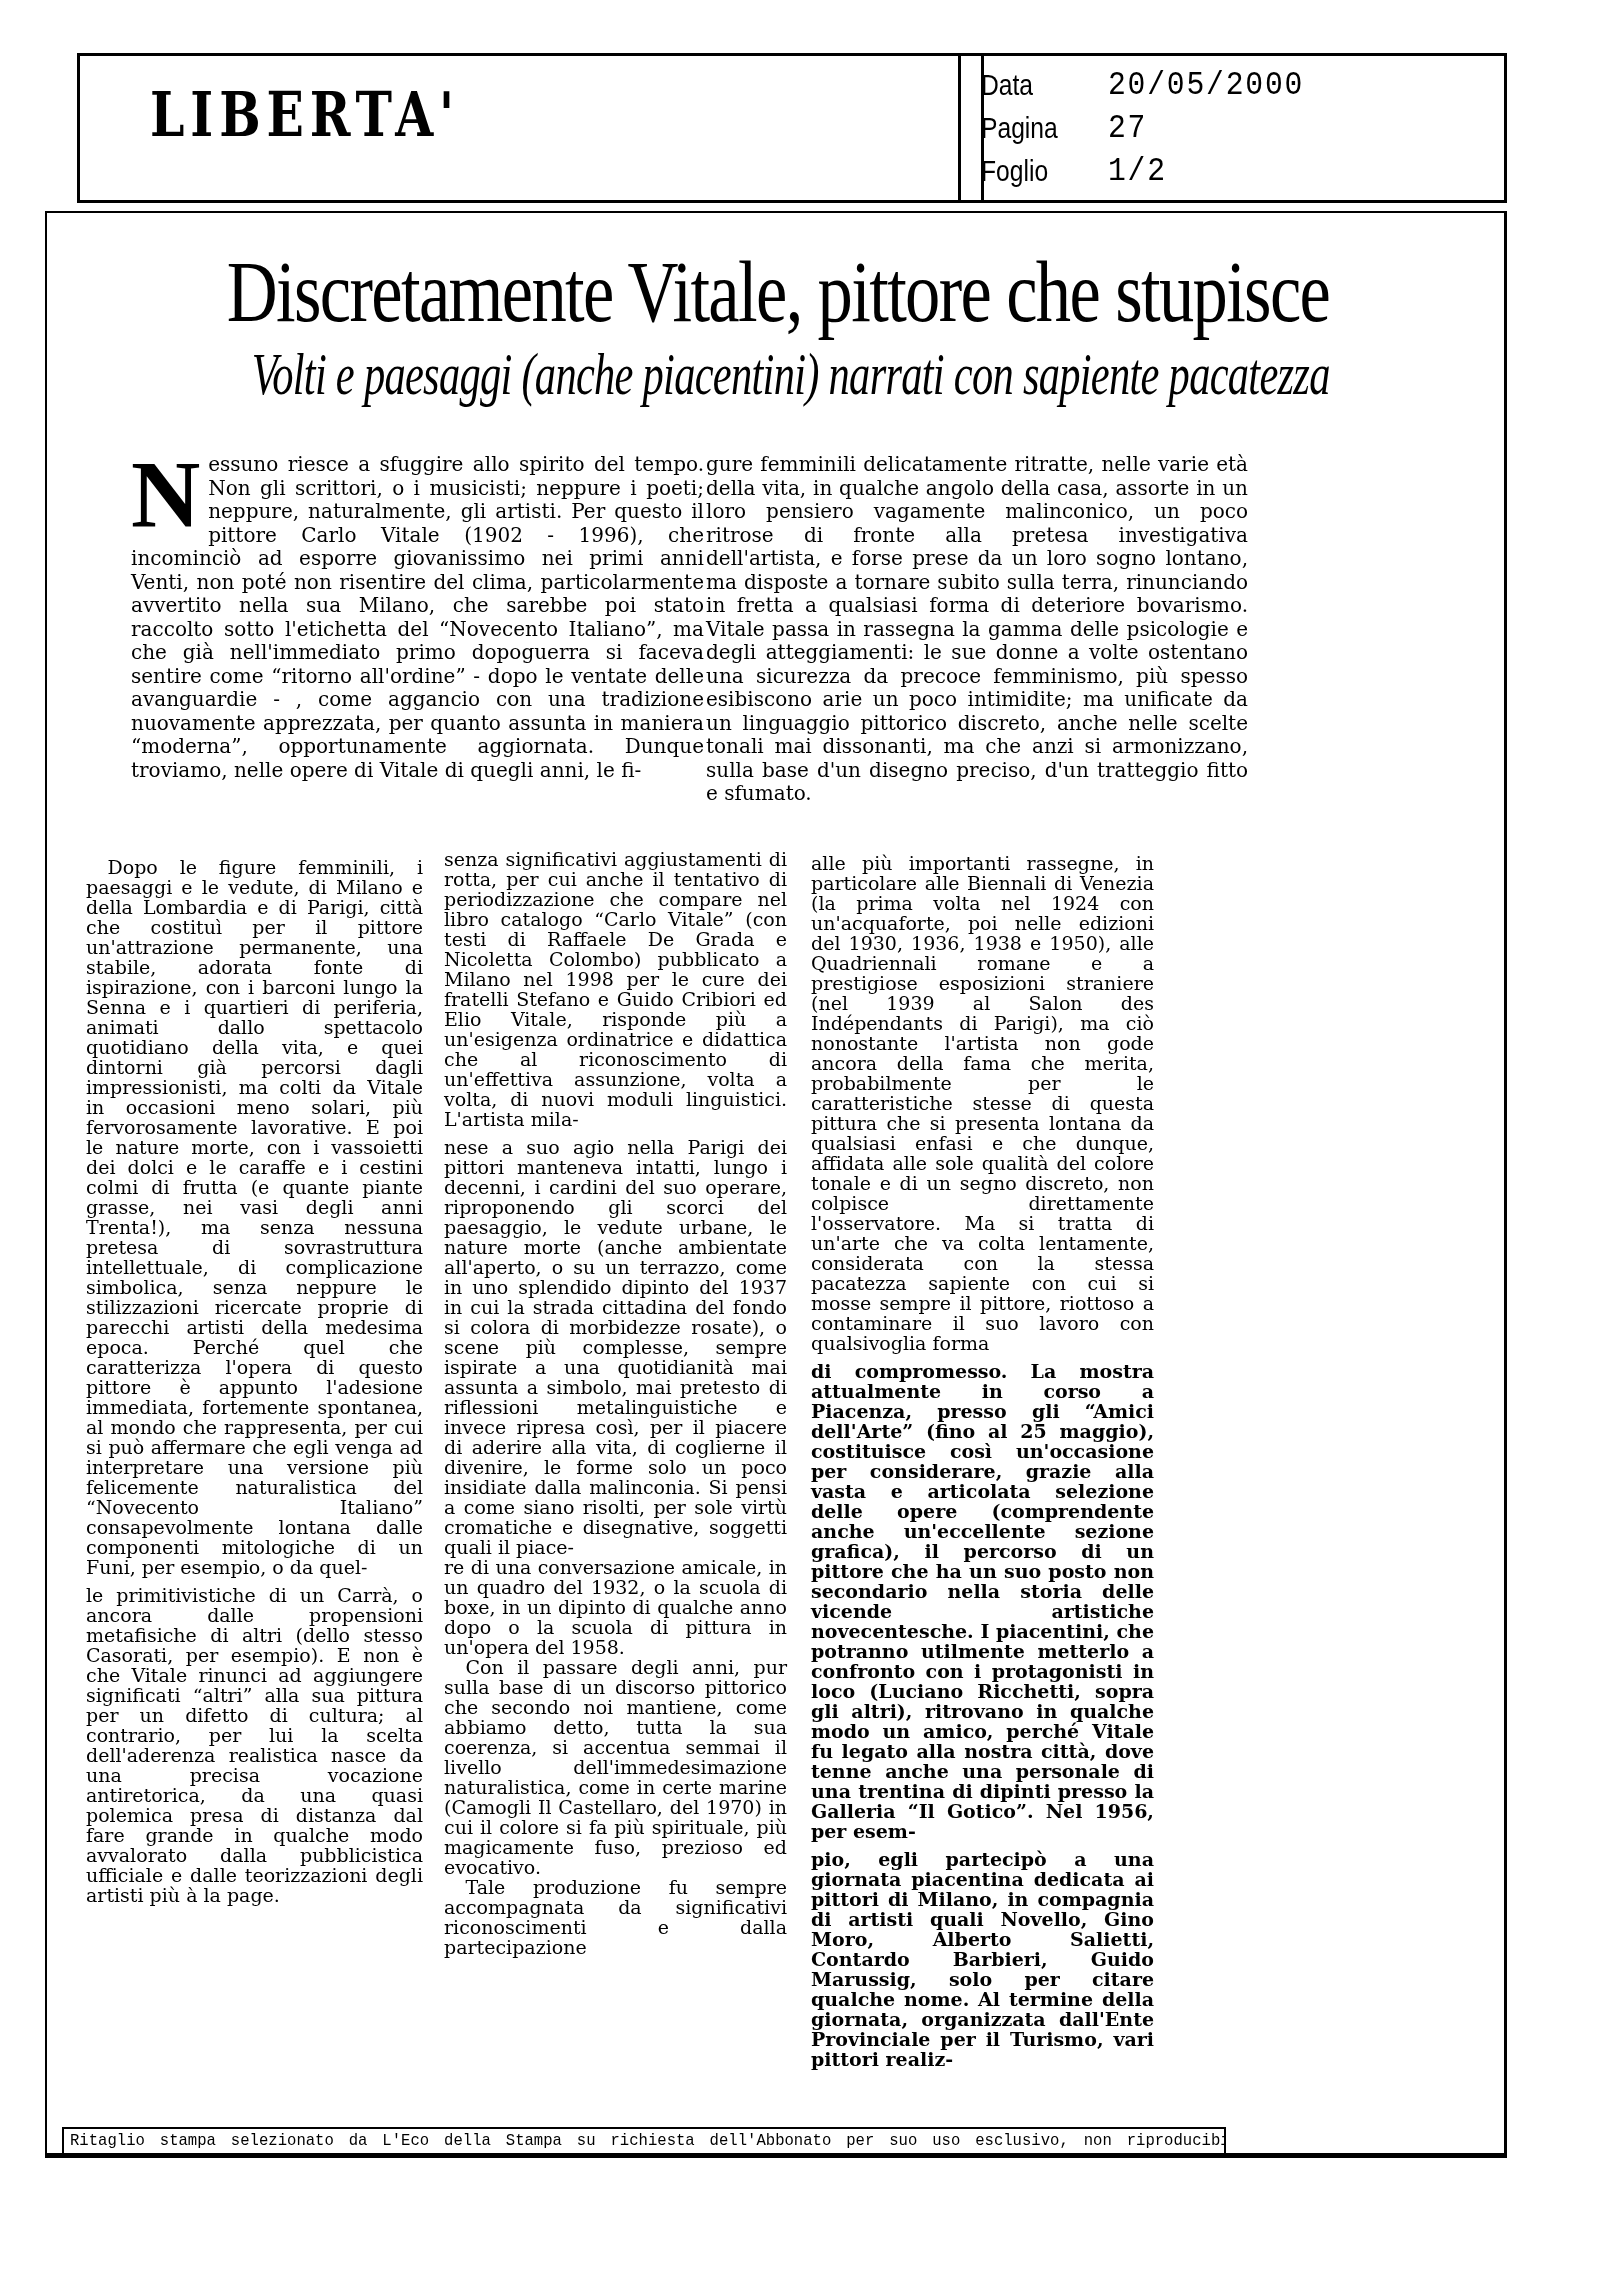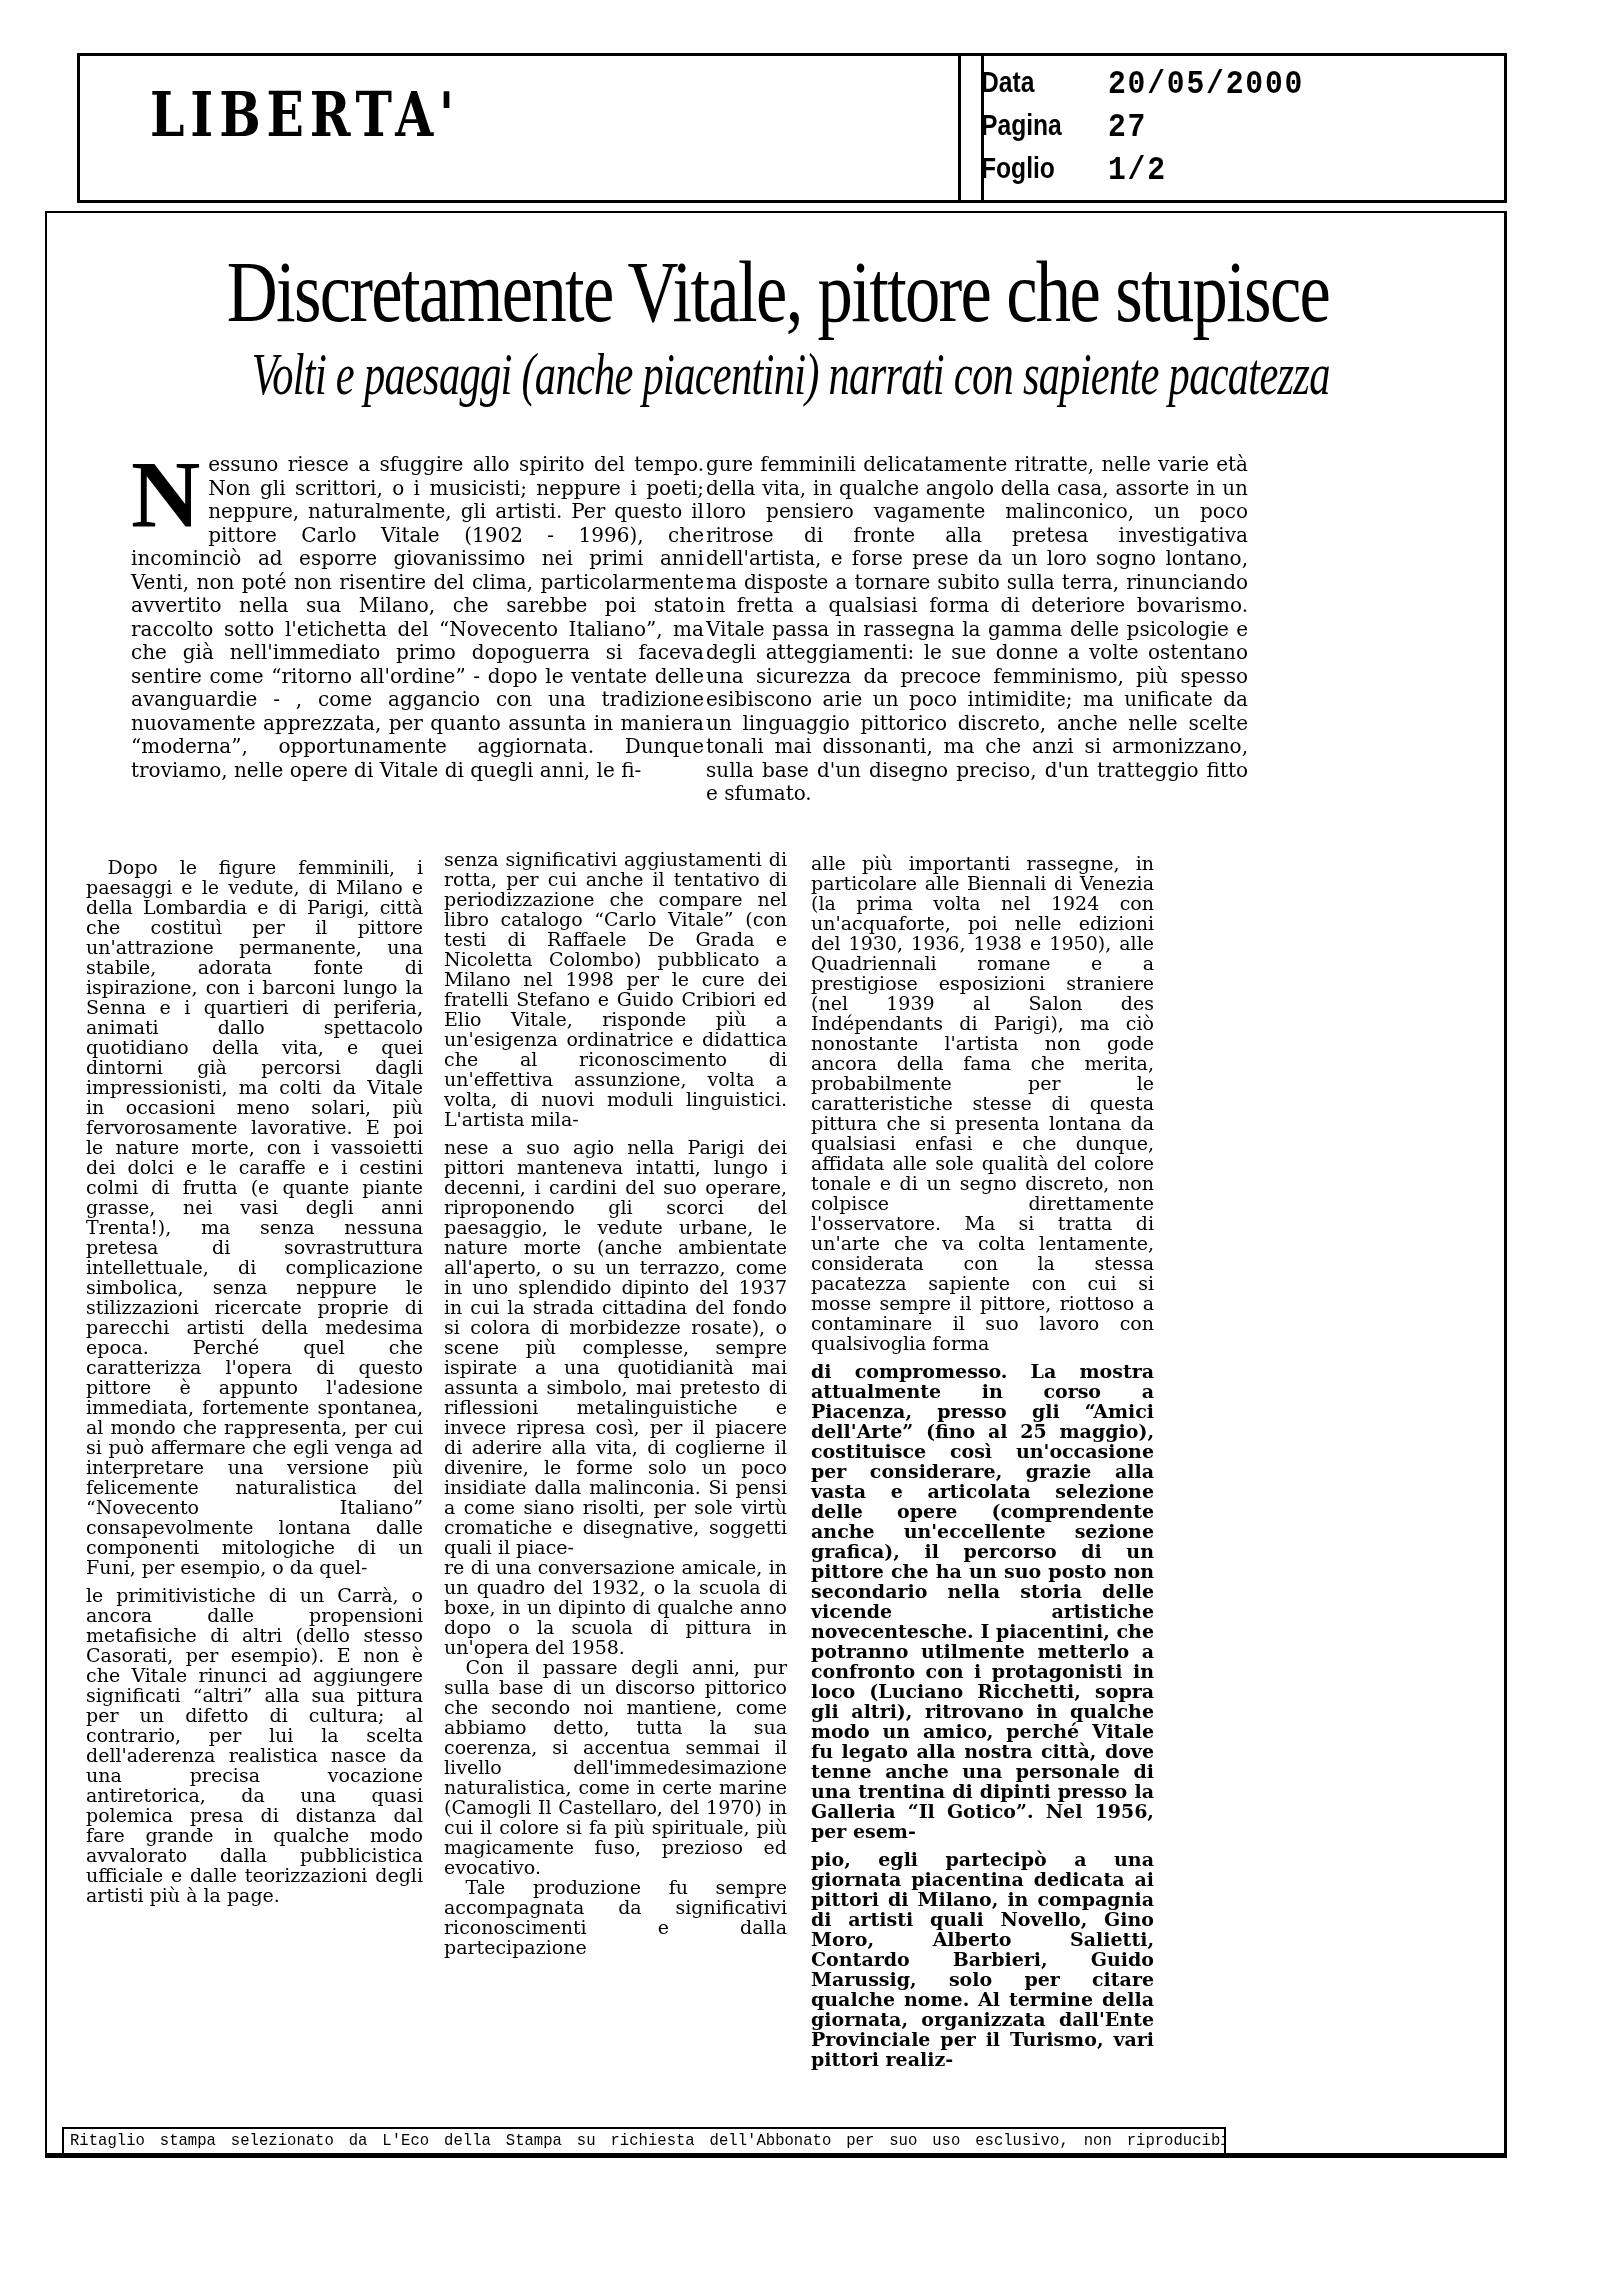--- a/index.html
+++ b/index.html
@@ -1,21 +1,21 @@
 <!DOCTYPE html>
 <html><head>
 <meta charset="utf-8">
 <style>
   html, body { margin: 0; padding: 0; background: #ffffff; }
   body { width: 1623px; height: 2272px; position: relative; overflow: hidden; color: #000; }
 
   #header-masthead { position: absolute; left: 45px; top: 53px; width: 907px; height: 150px; border: 3.9px solid #000; box-sizing: border-box; margin-left: 32px; }
   #masthead-logo { position: absolute; left: 70px; top: 21.5px; font-family: "DejaVu Serif", serif; font-weight: bold; font-size: 49px; letter-spacing: 5.9px; transform: scaleY(1.25); transform-origin: top left; }
   #header-meta { position: absolute; left: 958px; top: 53px; width: 549px; height: 150px; border: 3.9px solid #000; box-sizing: border-box; }
-  .meta-row { position: absolute; left: 19.5px; height: 39px; display: flex; align-items: flex-start; font-weight: bold; }
+  .meta-row { position: absolute; left: 19.5px; height: 39px; display: flex; align-items: center; }
   .meta-label { width: 127px; font-family: "Liberation Sans", sans-serif; font-size: 29px; transform: scaleX(0.85); transform-origin: left center; }
   .meta-value { font-family: "Liberation Mono", monospace; font-size: 33px; letter-spacing: 2px; transform: scaleX(0.9); transform-origin: left center; }
 
   #article-frame { position: absolute; left: 45px; top: 211px; width: 1462px; height: 1947px; border-left: 2.9px solid #000; border-right: 3.9px solid #000; border-top: 2.9px solid #000; border-bottom: 5.9px solid #000; box-sizing: border-box; }
   #headline { position: absolute; left: 0; width: 1462px; top: 29px; text-align: center; font-family: "Liberation Serif", serif; font-size: 86px; letter-spacing: -2px; transform: scaleX(0.82); transform-origin: center top; white-space: nowrap; }
   #subheadline { position: absolute; left: 0; width: 1462px; top: 127px; text-align: center; font-family: "Liberation Serif", serif; font-style: italic; font-size: 59px; letter-spacing: -1px; transform: scaleX(0.72); transform-origin: center top; white-space: nowrap; }
 
   .col { position: absolute; font-family: "DejaVu Serif", serif; font-size: 19px; line-height: 20px; text-align: justify; hyphens: manual; }
   .col p { margin: 0; }
   .col .indent { text-indent: 21.5px; }

